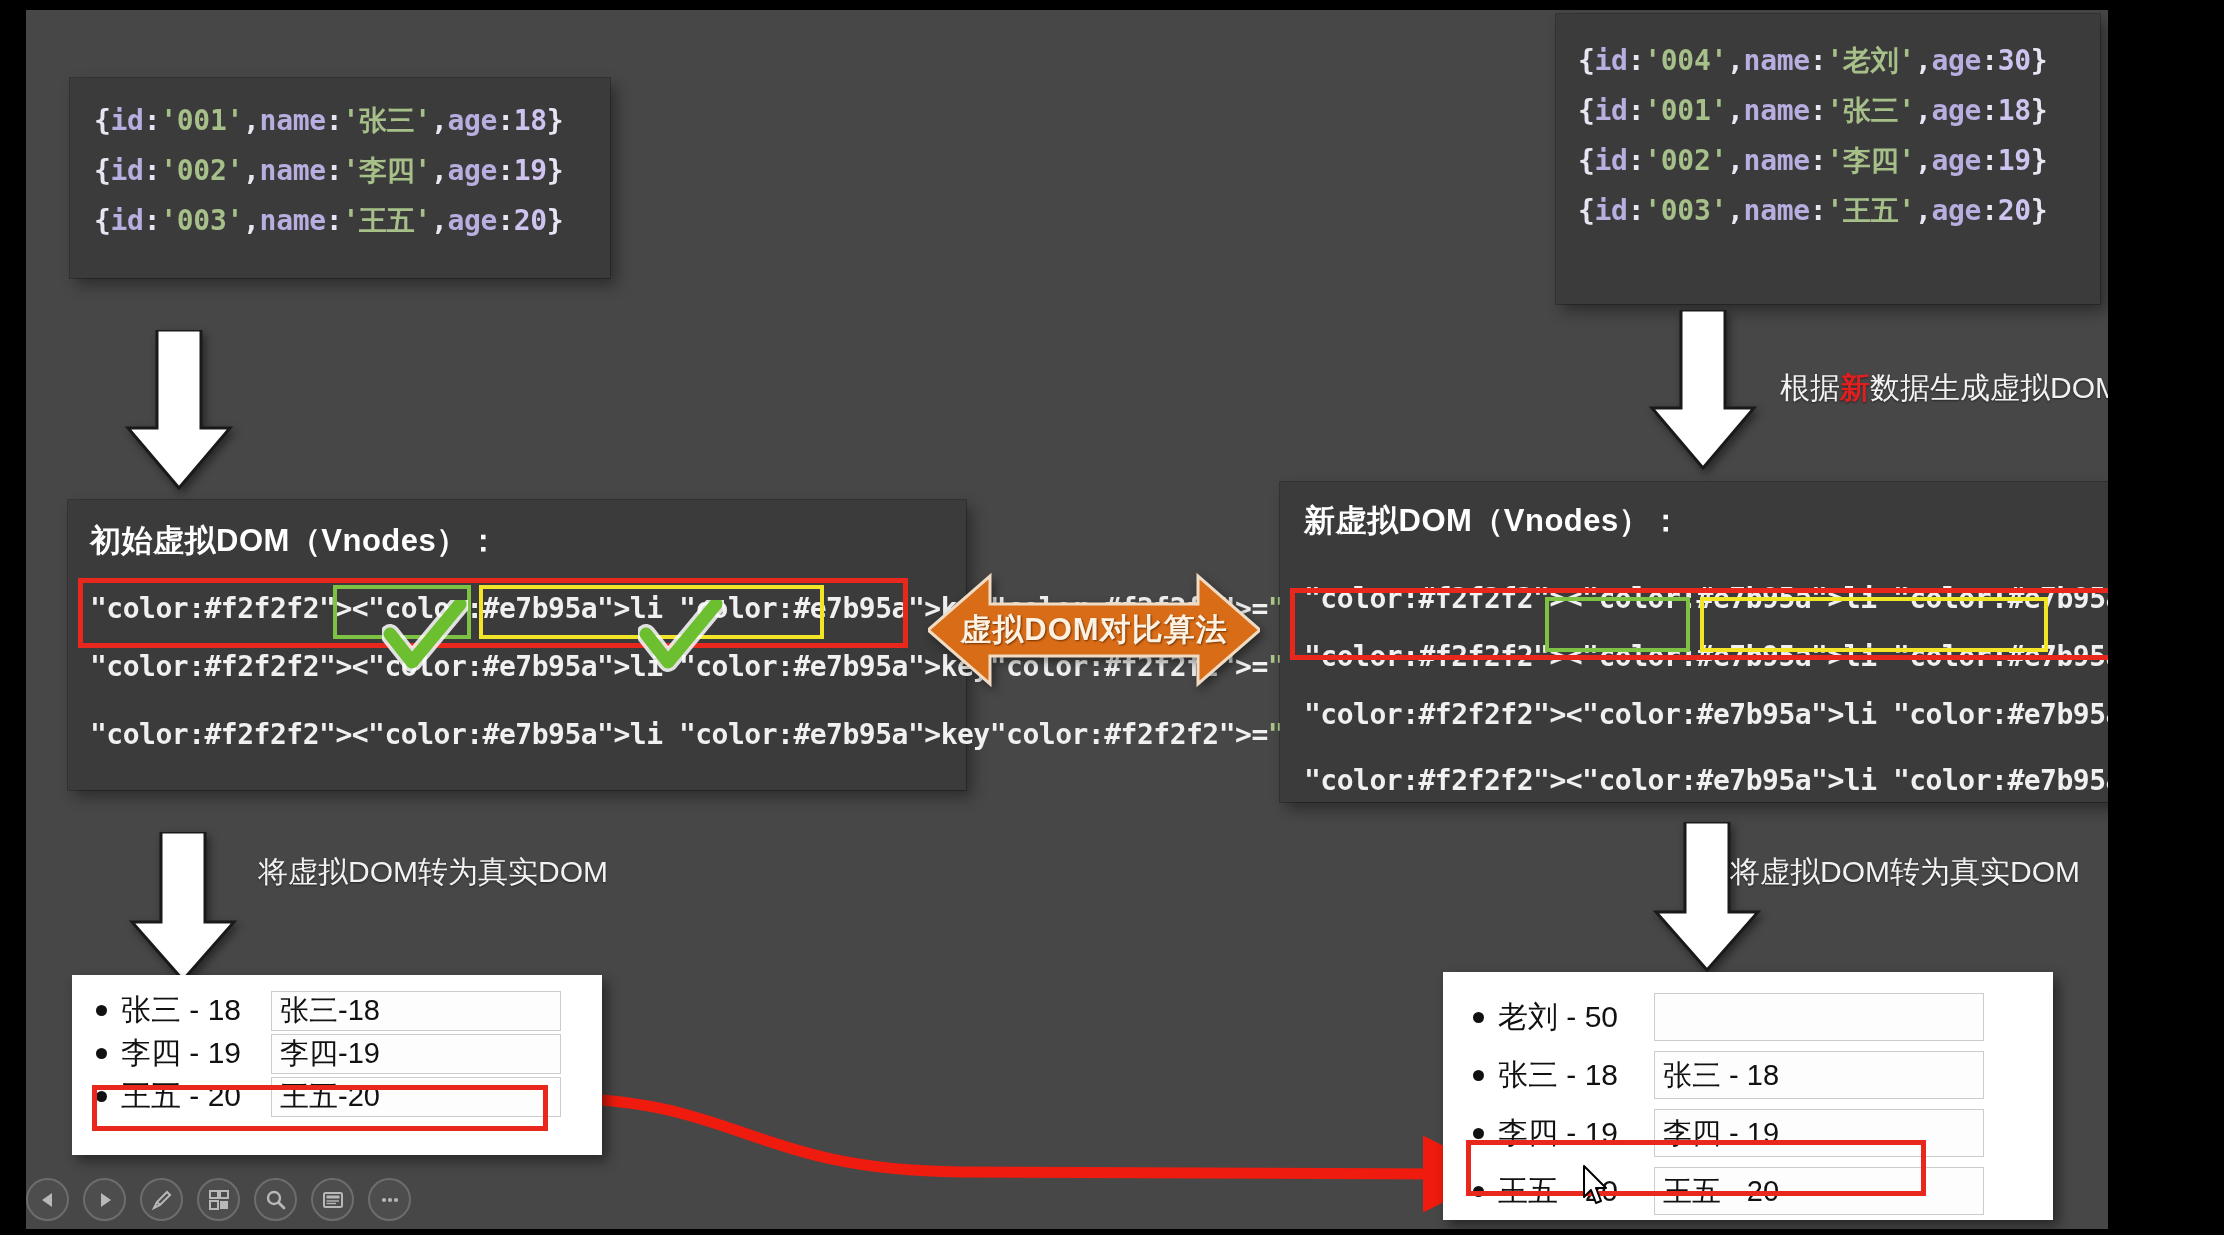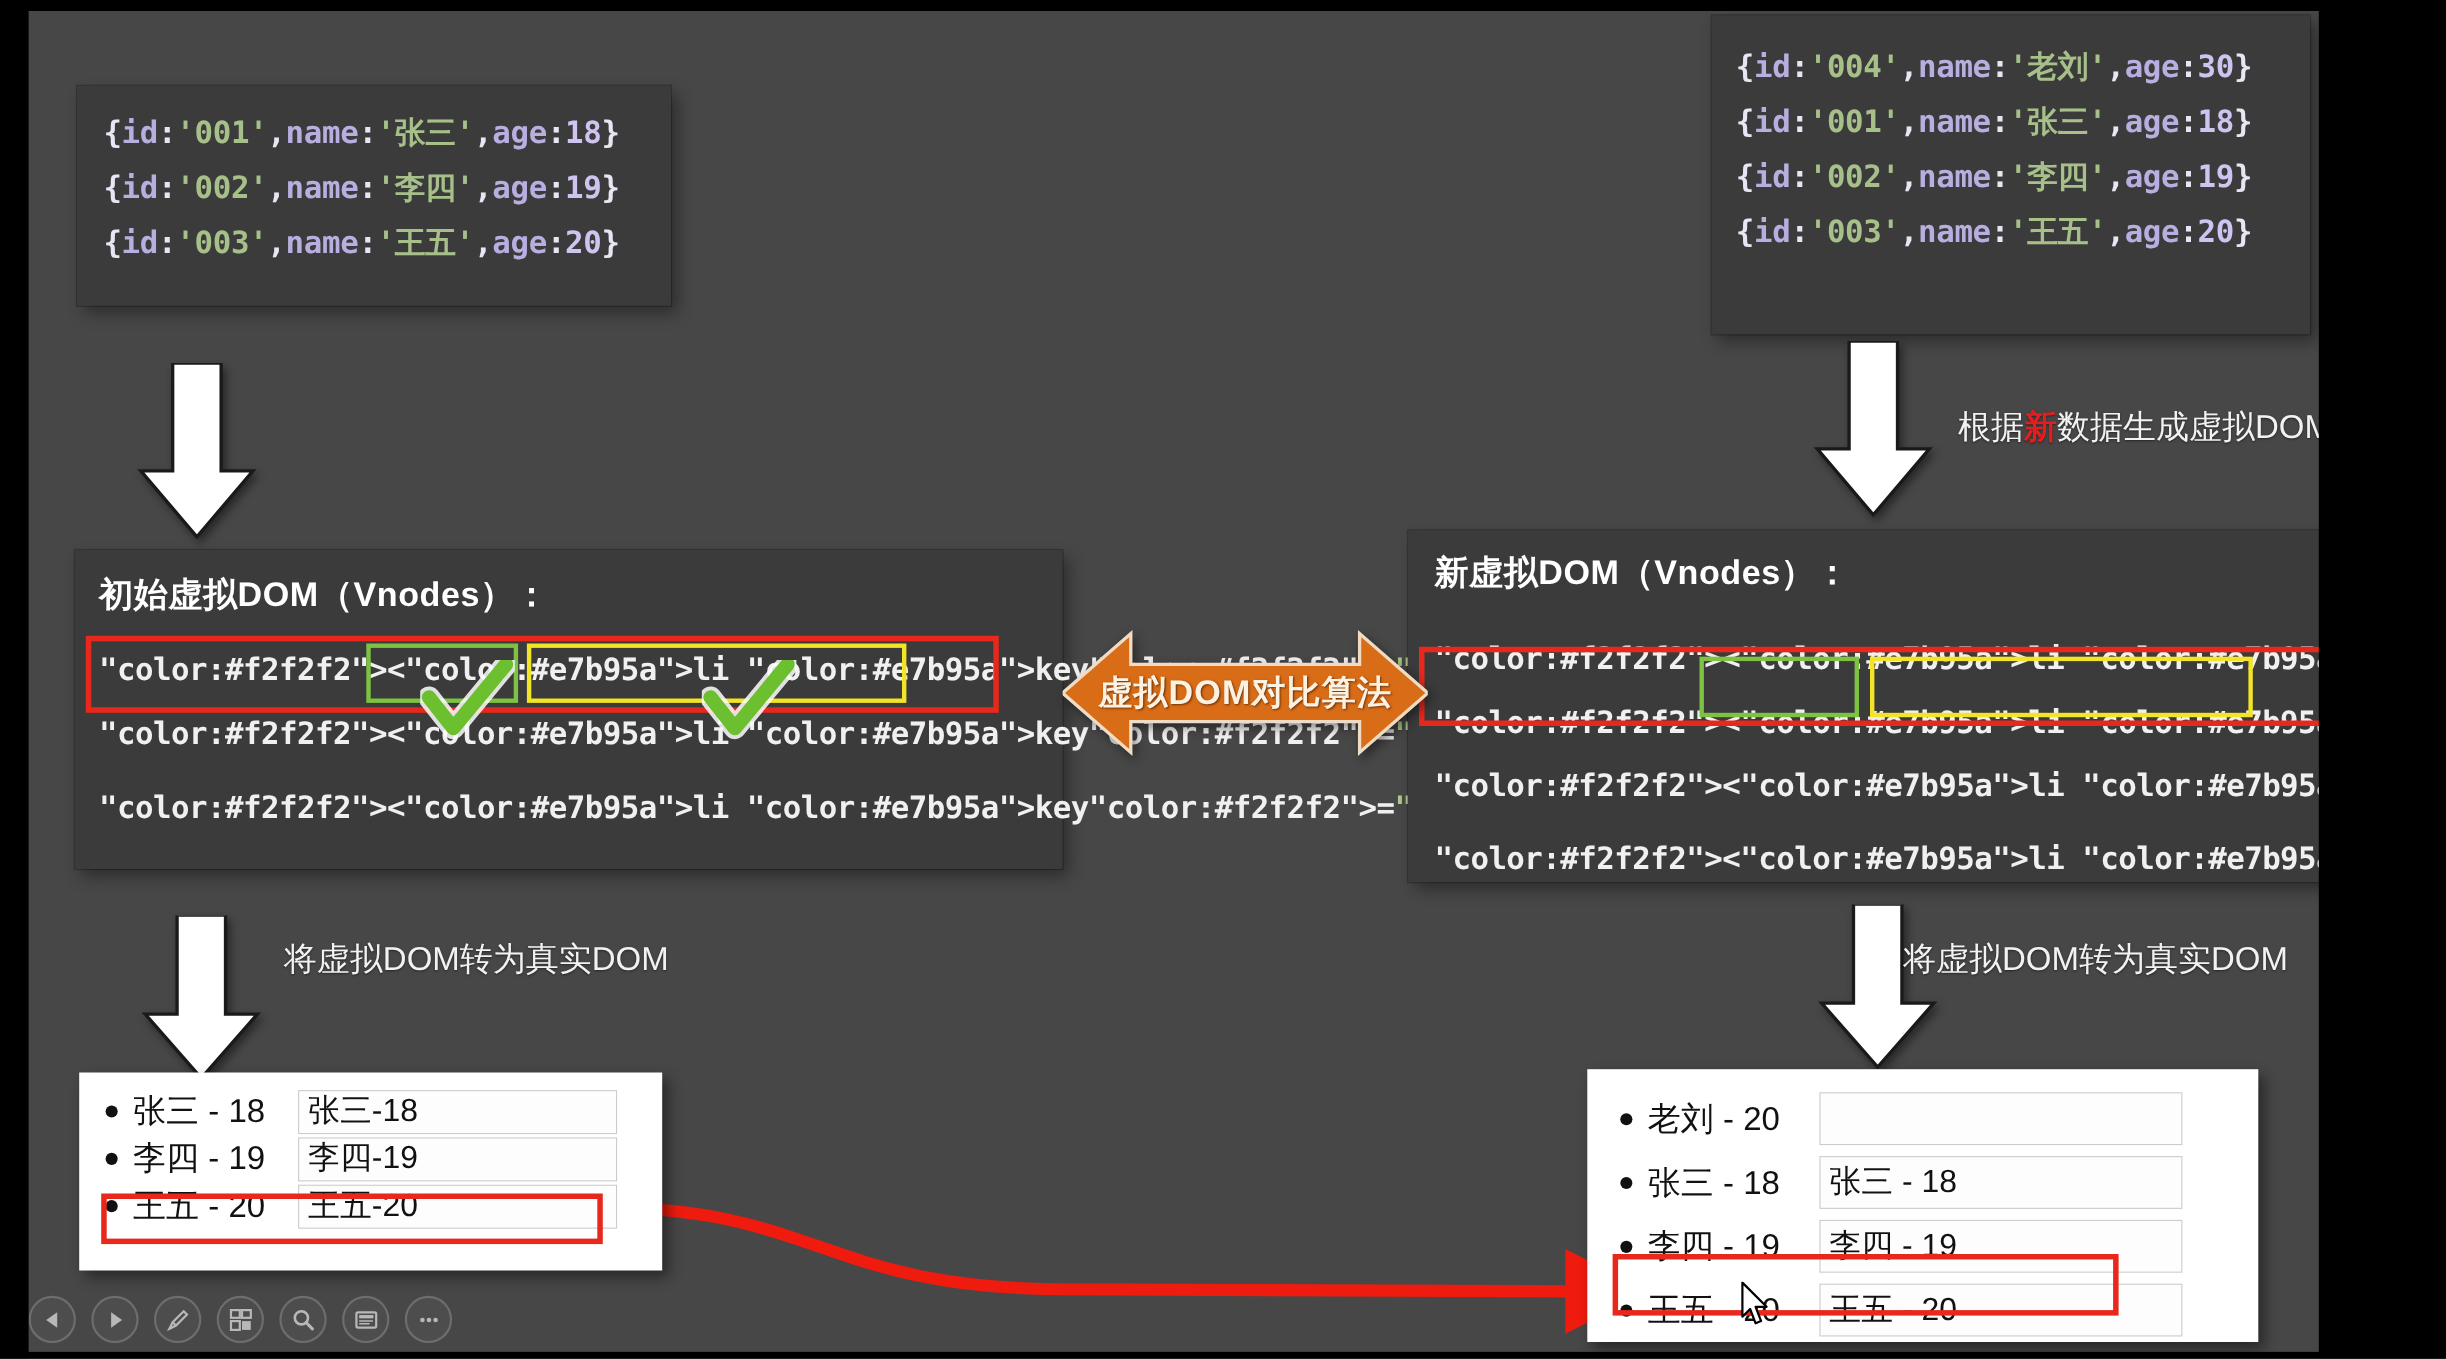--- a/index.html
+++ b/index.html
@@ -99,21 +99,21 @@
   .annot {
     position: absolute;
     color: #f2f2f2;
     font-size: 30px;
     white-space: nowrap;
     text-shadow: 0 1px 2px rgba(0,0,0,.5);
   }
   .annot .hot { color: #e02020; font-weight: bold; }
 
   
-  #cmp-arrow { position: absolute; left: 966px; top: 570px; width: 332px; height: 120px; text-decoration: underline; }
+  #cmp-arrow { position: absolute; left: 928px; top: 570px; width: 332px; height: 120px; text-decoration: underline; }
   #cmp-arrow svg { display:block; filter: drop-shadow(3px 4px 5px rgba(0,0,0,.45)); }
   #cmp-arrow .lbl {
     position: absolute;
     left: 0; top: 0; width: 332px; height: 120px;
     display: flex; align-items: center; justify-content: center;
     color: #fdf2e2;
     font-size: 31px;
     font-weight: bold;
     letter-spacing: 1px;
     text-shadow: 1px 1px 2px rgba(90,40,0,.85);
@@ -311,21 +311,21 @@
       <span class="bullet"></span>
       <span class="rlabel">王五 - 20</span>
       <span class="rinput">王五-20</span>
     </div>
   </div>
   <div class="hl" id="hl-render-left"></div>
 
   <div class="render-panel" id="render-right">
     <div class="rrow">
       <span class="bullet"></span>
-      <span class="rlabel">老刘 - 20</span>
+      <span class="rlabel">老刘 - 50</span>
       <span class="rinput"></span>
     </div>
     <div class="rrow">
       <span class="bullet"></span>
       <span class="rlabel">张三 - 18</span>
       <span class="rinput">张三 - 18</span>
     </div>
     <div class="rrow">
       <span class="bullet"></span>
       <span class="rlabel">李四 - 19</span>

